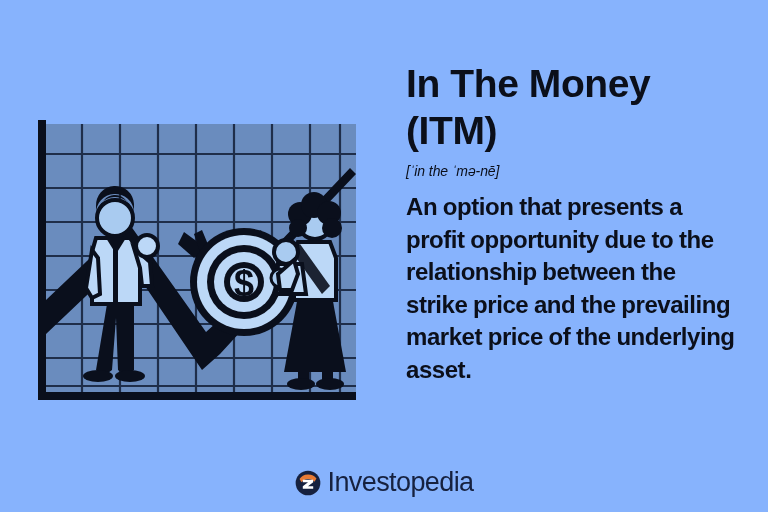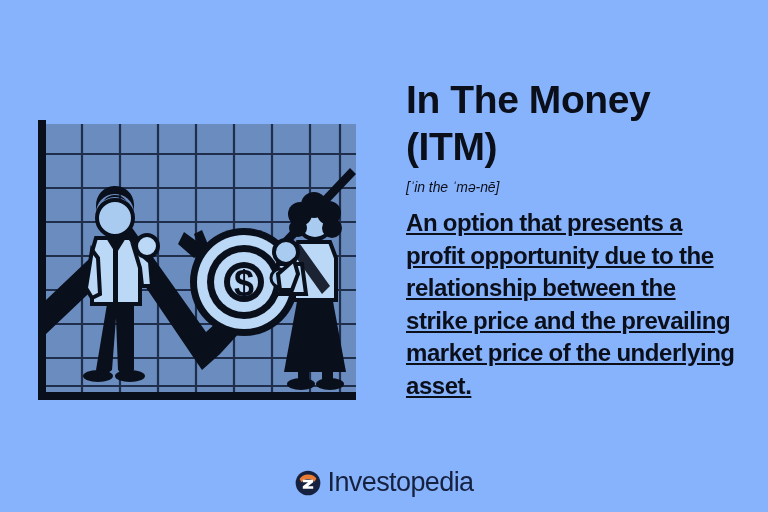--- a/index.html
+++ b/index.html
@@ -28,21 +28,21 @@
     top: 118px;
     width: 336px;
     height: 285px;
   }
   #illustration svg { display: block; width: 100%; height: 100%; }
 
   
   #textblock {
     position: absolute;
     left: 406px;
-    top: 76px;
+    top: 60px;
     width: 330px;
   }
 
   #title {
     font-size: 39px;
     line-height: 47px;
     font-weight: bold;
     color: #0b0f1a;
     letter-spacing: -0.4px;
     margin: 0;
@@ -59,21 +59,20 @@
   }
 
   #definition {
     margin: 9px 0 0 0;
     font-size: 24px;
     line-height: 32.5px;
     font-weight: bold;
     color: #0b0f1a;
     letter-spacing: -0.45px;
     word-spacing: -0.5px;
-    text-decoration: underline;
   }
 
   
   #logo {
     position: absolute;
     left: 0;
     right: 0;
     bottom: 16px;
     display: flex;
     align-items: flex-end;

